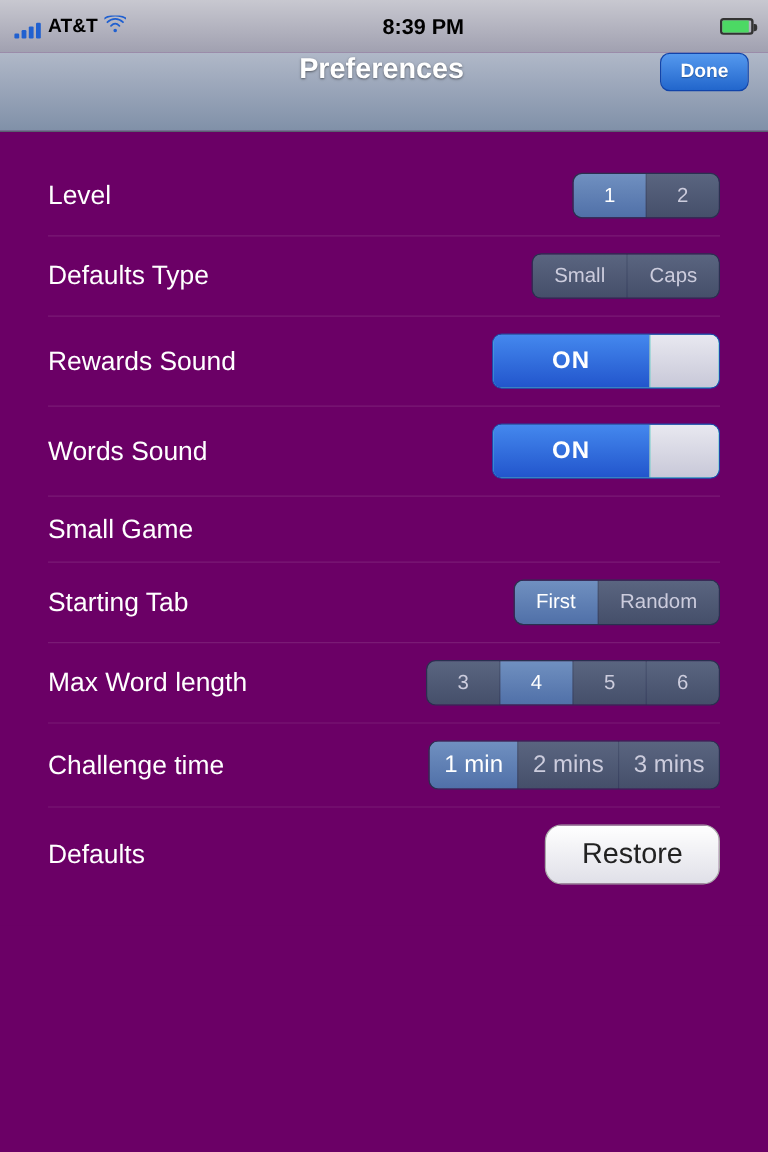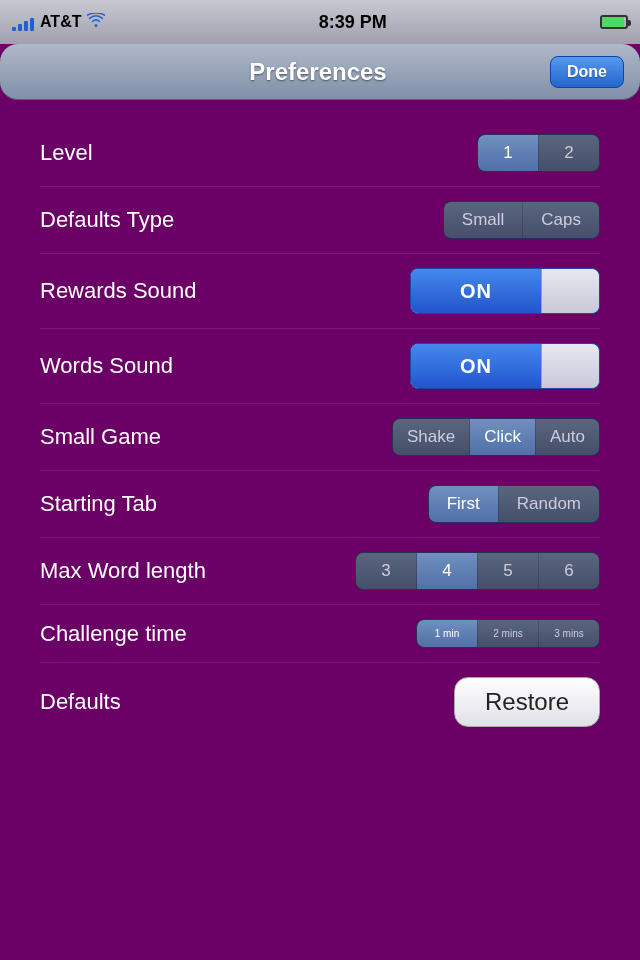--- a/index.html
+++ b/index.html
@@ -50,28 +50,27 @@
     }
     .battery-fill {
       background: #4cd964;
       height: 100%;
       width: 90%;
       border-radius: 1px;
     }
 
     
     .nav-bar {
-      height: 56px;
+      height: 66px;
       background: linear-gradient(180deg, #b0b8c8 0%, #8090a8 100%);
       display: flex;
-      align-items: center;
+      align-items: flex-start;
       justify-content: space-between;
       padding: 0 16px;
       border-bottom: 1px solid #5a6070;
-      border-radius: 18px;
     }
     .nav-title {
       font-size: 24px;
       font-weight: bold;
       color: #fff;
       text-shadow: 0 1px 2px rgba(0,0,0,0.5);
       flex: 1;
       text-align: center;
     }
     .done-btn {
@@ -162,21 +161,21 @@
       height: 100%;
       background: linear-gradient(180deg, #e8e8f0 0%, #c8c8d8 100%);
       border-left: 1px solid #9999bb;
       border-radius: 0 7px 7px 0;
     }
 
     
     .seg-3 .seg-btn { padding: 8px 14px; }
 
     
-    .seg-time .seg-btn { padding: 8px 12px; font-size: 10px; }
+    .seg-time .seg-btn { padding: 8px 12px; font-size: 20px; }
 
     
     .restore-btn {
       background: linear-gradient(180deg, #ffffff 0%, #e0e0e8 100%);
       border: 1px solid #aaa;
       border-radius: 14px;
       padding: 10px 30px;
       font-size: 24px;
       font-weight: 500;
       color: #222;
@@ -249,25 +248,20 @@
   <div class="pref-row">
     <span class="pref-label">Words Sound</span>
     <div class="toggle-container">
       <div class="toggle-on">ON</div>
       <div class="toggle-thumb"></div>
     </div>
   </div>
 
   <div class="pref-row">
     <span class="pref-label">Small Game</span>
-    <div class="seg-control seg-3">
-      <button class="seg-btn">Shake</button>
-      <button class="seg-btn active">Click</button>
-      <button class="seg-btn">Auto</button>
-    </div>
   </div>
 
   <div class="pref-row">
     <span class="pref-label">Starting Tab</span>
     <div class="seg-control">
       <button class="seg-btn active">First</button>
       <button class="seg-btn">Random</button>
     </div>
   </div>
 

